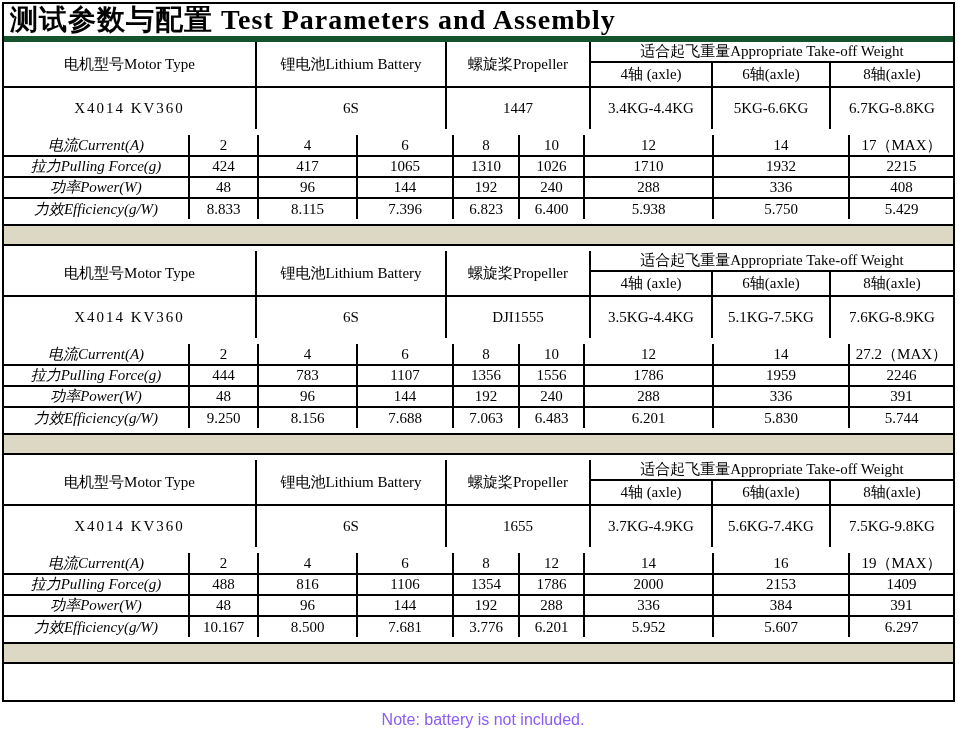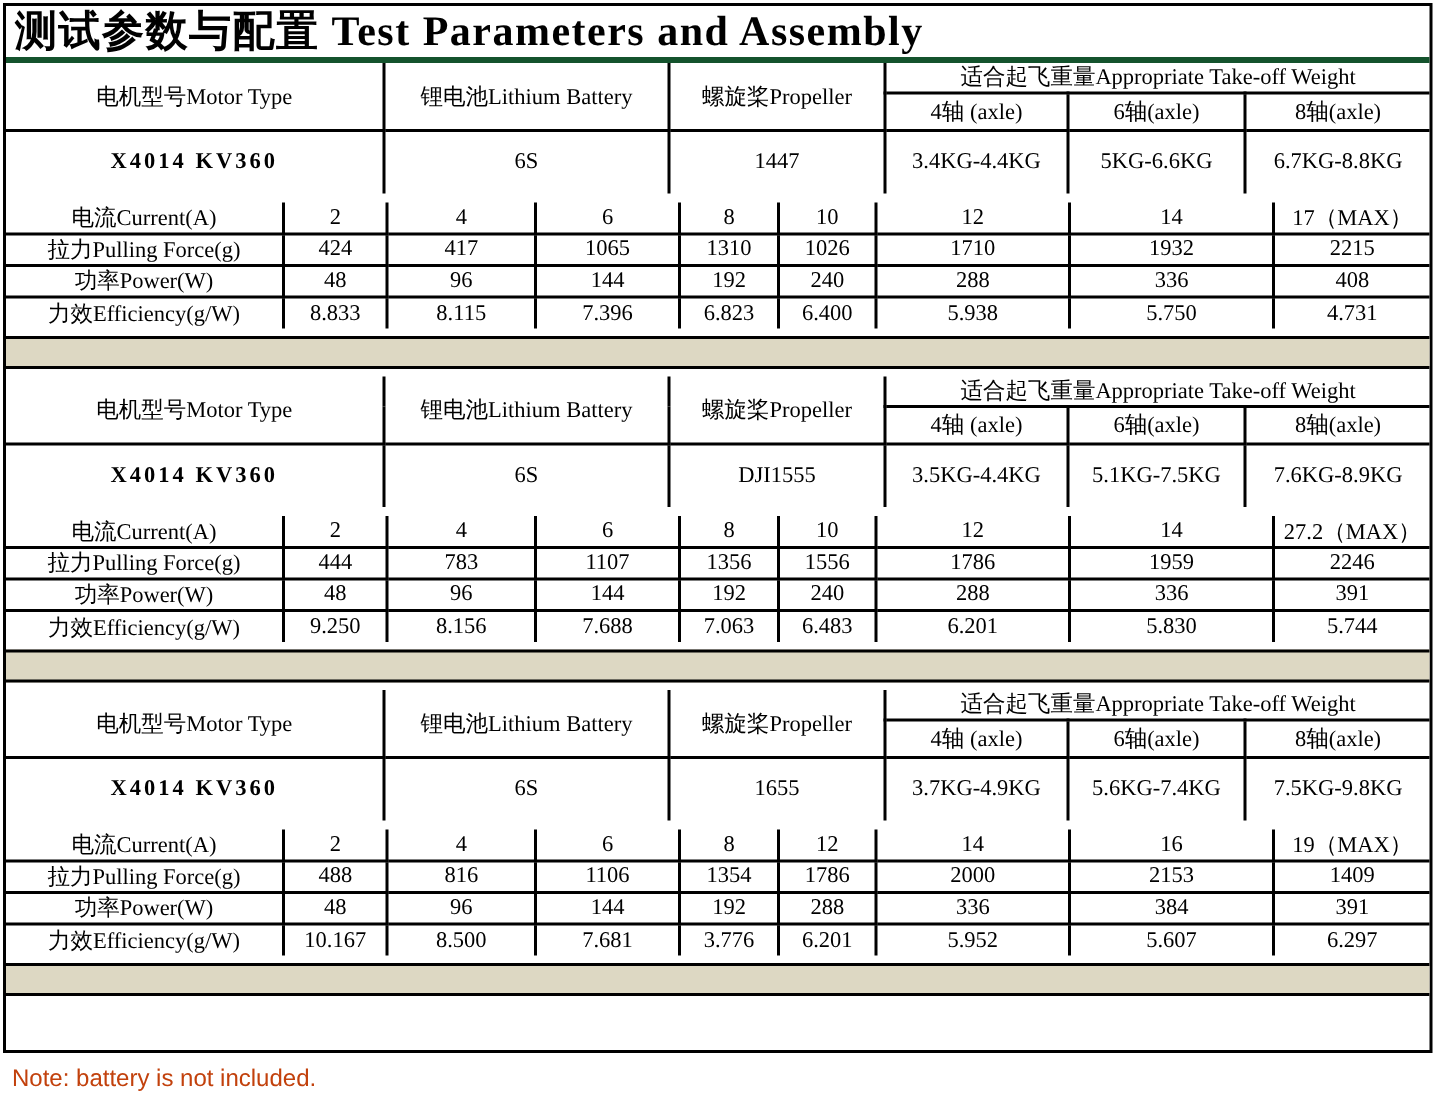--- a/index.html
+++ b/index.html
@@ -11,21 +11,21 @@
     width: 953px;
     height: 700px;
     border: 2px solid #000;
     background: #fff;
     display: flex;
     flex-direction: column;
   }
 
   .title-row {
     height: 38px;
-    border-bottom: 4px solid #14532d;
+    border-bottom: 6px solid #14532d;
     display: flex;
     align-items: center;
     padding-left: 6px;
     font-size: 28px;
     font-weight: bold;
     letter-spacing: 1px;
     white-space: nowrap;
   }
 
   table { border-collapse: collapse; border: hidden; table-layout: fixed; width: 949px; }
@@ -35,44 +35,45 @@
     vertical-align: middle;
     overflow: hidden;
     white-space: nowrap;
     padding: 0 2px;
   }
 
   .header-table td { font-size: 15px; }
   .header-table .hr1 td { height: 20px; }
   .header-table .hr2 td { height: 25px; }
   .header-table .motor-row td { height: 42px; }
-  .motor-cell { font-size: 21px; letter-spacing: 2px; font-weight: 700; }
+  .motor-cell { font-size: 21px; letter-spacing: 2px; font-weight: 400; }
   .big-cell   { font-size: 20px; }
   .kg-cell    { font-size: 14px; }
   .weight-head{ font-size: 15px; }
 
   .data-table td { font-size: 15px; height: 21px; }
-  .data-table .lbl { font-size: 15px; }
+  .data-table .lbl { font-size: 15px; font-style: italic; }
 
   .gap-a { height: 6px; }
   .gap-b { height: 5px; }
   .band {
     height: 22px;
     background: #ddd8c3;
     border-top: 2px solid #000;
     border-bottom: 2px solid #000;
     margin-bottom: 5px;
   }
   .section:last-child .band { margin-bottom: 0; }
 
   .note {
     margin: 9px 0 16px 8px;
     font-family: "Liberation Sans", "DejaVu Sans", sans-serif;
     font-size: 16px;
-    color: #c2410c;
+    color: #8b5cf6;
+    text-align: center;
   }
 </style>
 </head>
 <body>
 
 <div class="board">
   <div class="title-row">测试参数与配置 Test Parameters and Assembly</div>
   <div id="sections">
   <section class="section">
     <table class="header-table">
@@ -155,21 +156,21 @@
       </tr>
       <tr>
         <td class="lbl">力效Efficiency(g/W)</td>
         <td>8.833</td>
         <td>8.115</td>
         <td>7.396</td>
         <td>6.823</td>
         <td>6.400</td>
         <td>5.938</td>
         <td>5.750</td>
-        <td>4.731</td>
+        <td>5.429</td>
       </tr>
     </tbody>
         </table>
     <div class="gap-b"></div>
     <div class="band"></div>
   </section>
 
   <section class="section">
     <table class="header-table">
       <colgroup>

